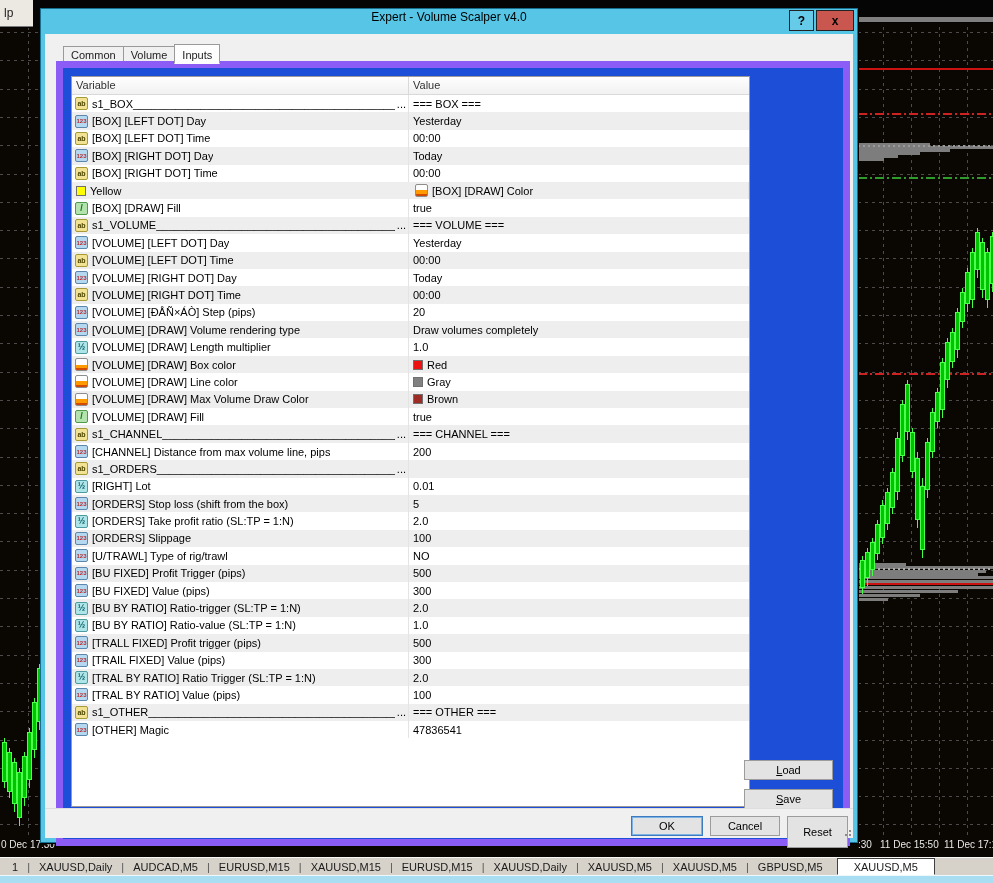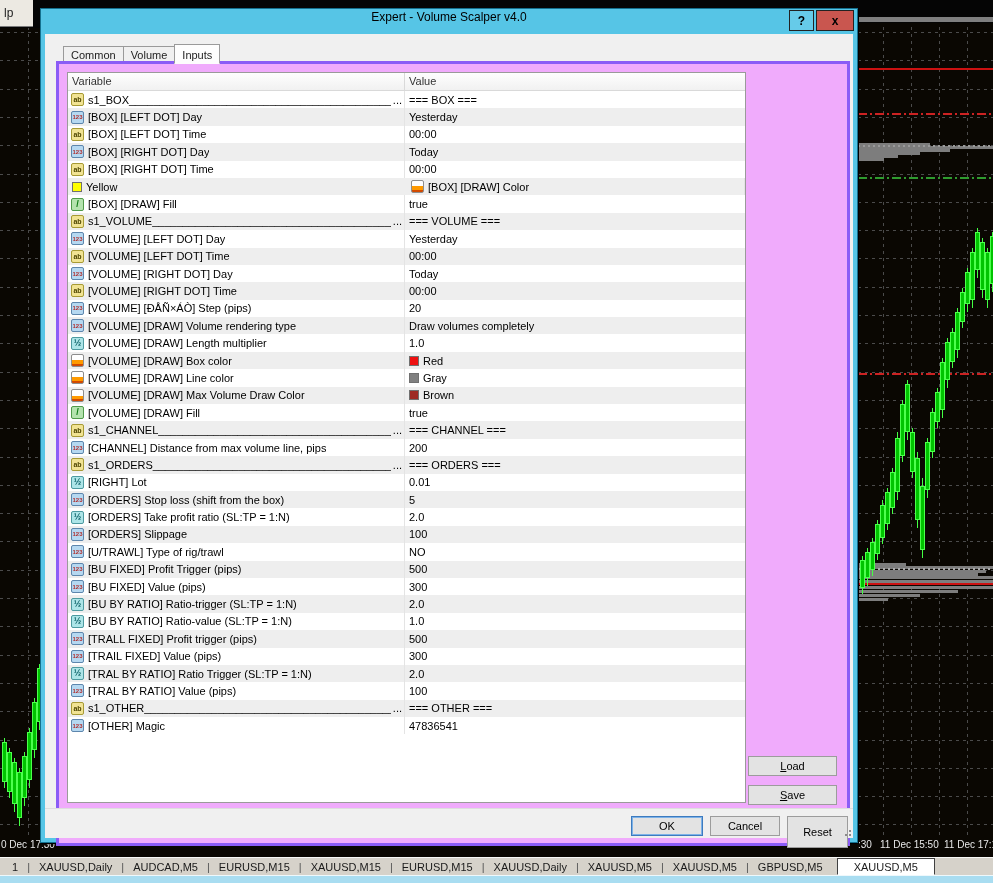--- a/index.html
+++ b/index.html
@@ -57,21 +57,21 @@
     display:flex; align-items:center; justify-content:center; }
   #dlg-body { position:absolute; left:4px; right:4px; top:25px; bottom:4px; background:#f0f0f0; }
 
   
   #dlg-tabs { position:absolute; left:18px; top:10px; display:flex; align-items:flex-end; }
   .dtab { font-size:11px; color:#222; background:#f0f0f0; border:1px solid #9a9a9a;
     border-bottom:none; padding:2px 7px 3px 7px; margin-right:-1px; height:17px; }
   .dtab.active { background:#fdfdfd; height:20px; position:relative; z-index:2;
     padding-top:4px; border-bottom:1px solid #fdfdfd; margin-bottom:-1px; }
   #tab-panel { position:absolute; left:11px; top:27px; width:794px; height:785px;
-    border:3px solid #8b5cf6; background:#f0abfc; }
+    border:7px solid #8b5cf6; background:#1d4ed8; }
 
   
   #inputs-table { position:absolute; left:8px; top:8px; width:679px; height:731px;
     background:#fff; border:1px solid #9a9a9a; overflow:hidden; }
   #inputs-header { display:flex; height:18px; background:linear-gradient(#fefefe,#f1f1f1);
     border-bottom:1px solid #d9d9d9; font-size:11px; color:#333; }
   #inputs-header .hcell { padding:2px 4px; }
   #inputs-header .hcell.var { width:337px; border-right:1px solid #d9d9d9; }
   #inputs-header .hcell.val { flex:1; }
   .trow { display:flex; height:17.4px; font-size:11px; color:#000; background:#fff; }
@@ -524,23 +524,20 @@
                 <div class="cell val">
                   <span>200</span>
                 </div>
               </div>
               <div class="trow odd">
                 <div class="cell var">
                   <span class="ticon icon-str">ab</span>
                   <span class="vname">s1_ORDERS______________________________________________________________________</span>
                   <span class="dots">...</span>
                 </div>
-                <div class="cell val">
-                  <span>=== ORDERS ===</span>
-                </div>
               </div>
               <div class="trow">
                 <div class="cell var">
                   <span class="ticon icon-dbl">½</span>
                   <span class="vname">[RIGHT] Lot</span>
                 </div>
                 <div class="cell val">
                   <span>0.01</span>
                 </div>
               </div>

